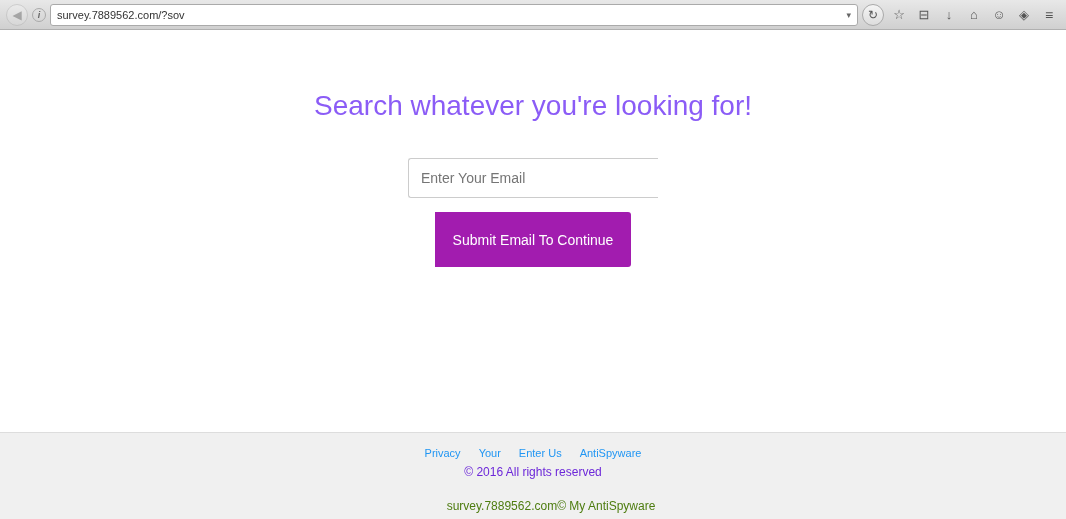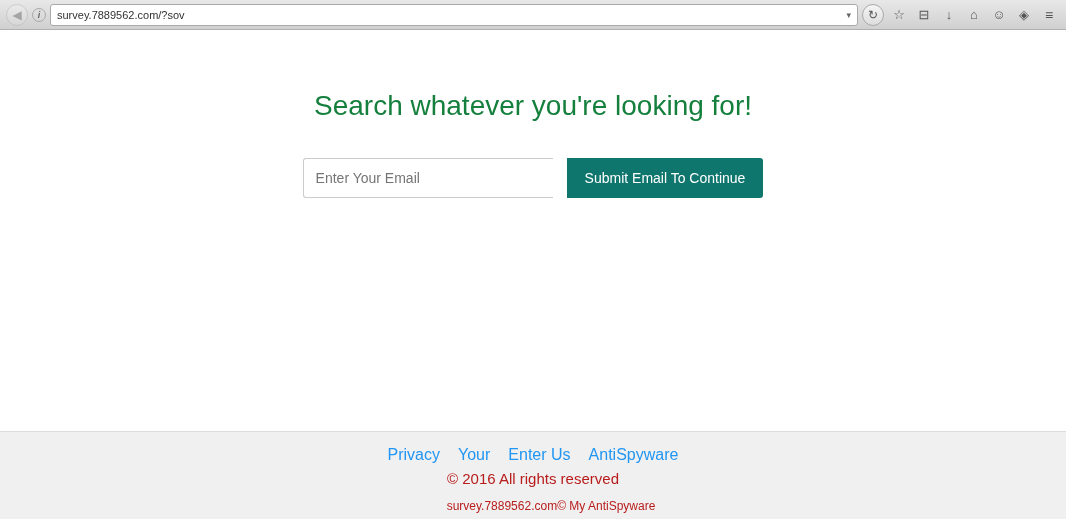--- a/index.html
+++ b/index.html
@@ -63,46 +63,47 @@
       display: flex;
       flex-direction: column;
       align-items: center;
       justify-content: flex-start;
       padding-top: 60px;
     }
 
     .main-heading {
       font-size: 28px;
       font-weight: 400;
-      color: #15803d;
+      color: #8b5cf6;
       margin-bottom: 36px;
     }
 
     .email-form {
       display: flex;
       gap: 14px;
       align-items: center;
+      flex-direction: column;
     }
 
     .email-input {
       width: 250px;
       height: 40px;
       border: 1px solid #ccc;
       border-right: none;
       border-radius: 3px 0 0 3px;
       padding: 0 12px;
       font-size: 14px;
       color: #aaa;
       outline: none;
     }
 
     .submit-btn {
-      height: 40px;
+      height: 55px;
       padding: 0 18px;
-      background: #0f766e;
+      background: #a21caf;
       color: #fff;
       border: none;
       border-radius: 0 3px 3px 0;
       font-size: 14px;
       cursor: pointer;
       white-space: nowrap;
     }
 
     
     .footer {
@@ -112,33 +113,33 @@
       text-align: center;
       flex-shrink: 0;
     }
     .footer-links {
       display: flex;
       justify-content: center;
       gap: 18px;
       margin-bottom: 6px;
     }
     .footer-link {
-      font-size: 16px;
+      font-size: 11px;
       color: #2196f3;
       text-decoration: none;
       cursor: pointer;
     }
     .footer-copyright {
-      font-size: 15px;
-      color: #b91c1c;
-      margin-bottom: 12px;
+      font-size: 12px;
+      color: #6d28d9;
+      margin-bottom: 20px;
     }
     .footer-brand {
       font-size: 12px;
-      color: #b91c1c;
+      color: #4d7c0f;
       padding-left: 36px;
     }
 
     .info-icon {
       width: 14px; height: 14px;
       border-radius: 50%;
       border: 1px solid #aaa;
       display: flex; align-items: center; justify-content: center;
       font-size: 9px; color: #666; font-style: italic; font-weight: bold;
     }

